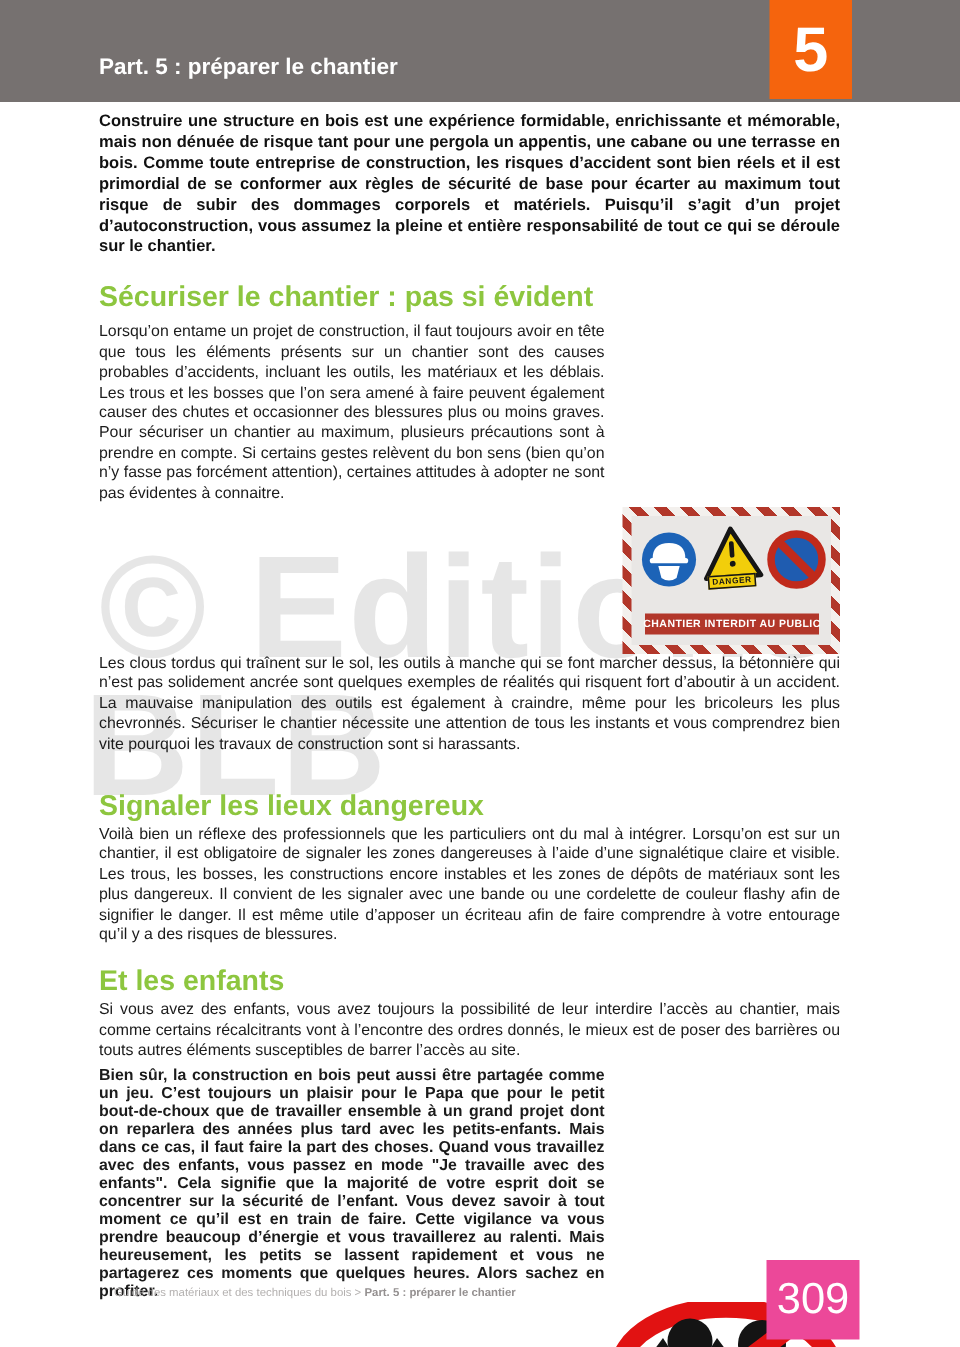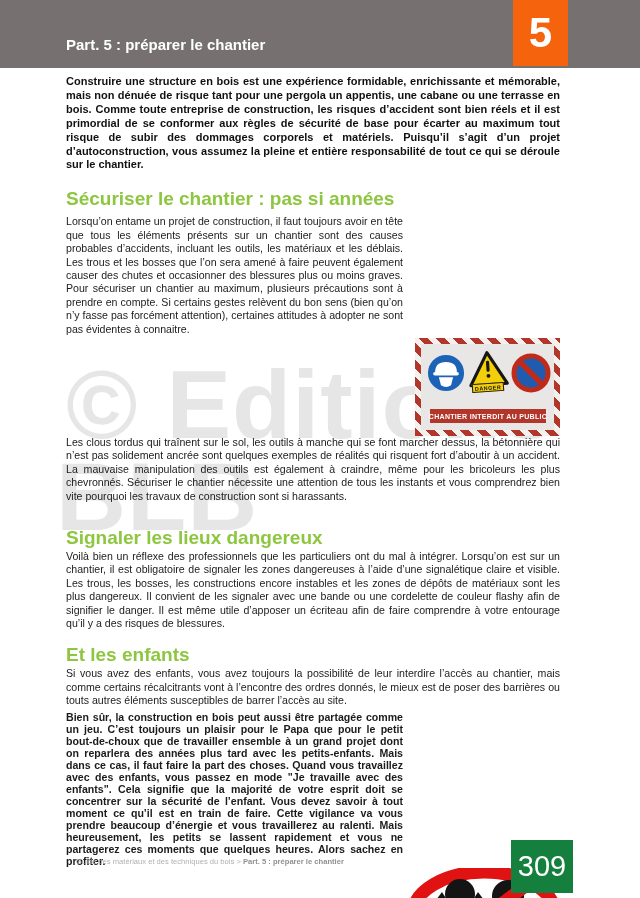--- a/index.html
+++ b/index.html
@@ -78,21 +78,21 @@
     white-space:nowrap; letter-spacing:0.3px;
   }
 
   .kids-sign { margin-left:auto; margin-top:1px; flex-shrink:0; }
 
   
   .footer-crumb { position:absolute; left:76px; top:857px; font-size:7.6px; color:#B3B0AF; z-index:1; }
   .footer-crumb .crumb-bold { color:#949090; font-weight:bold; }
   .page-num {
     position:absolute; left:511px; top:840px; width:62px; height:53px;
-    background:#15803d; color:#fff; font-size:29px;
+    background:#ec4899; color:#fff; font-size:29px;
     display:flex; align-items:center; justify-content:center; z-index:1;
   }
 </style>
 </head>
 <body>
 
 <div class="page">
 
   <div class="watermark wm1">© Editions</div>
   <div class="watermark wm2">BLB</div>
@@ -100,21 +100,21 @@
   <div class="topbar">
     <div class="topbar-title">Part. 5 : préparer le chantier</div>
     <div class="part-num-box">5</div>
   </div>
 
   <div class="content">
 
 
     <p class="intro">Construire une structure en bois est une expérience formidable, enrichissante et mémorable, mais non dénuée de risque tant pour une pergola un appentis, une cabane ou une terrasse en bois. Comme toute entreprise de construction, les risques d’accident sont bien réels et il est primordial de se conformer aux règles de sécurité de base pour écarter au maximum tout risque de subir des dommages corporels et matériels. Puisqu’il s’agit d’un projet d’autoconstruction, vous assumez la pleine et entière responsabilité de tout ce qui se déroule sur le chantier.</p>
 
-    <h2 class="s1">Sécuriser le chantier : pas si années</h2>
+    <h2 class="s1">Sécuriser le chantier : pas si évident</h2>
 
     <div class="row row1">
       <p class="body col-text">Lorsqu’on entame un projet de construction, il faut toujours avoir en tête que tous les éléments présents sur un chantier sont des causes probables d’accidents, incluant les outils, les matériaux et les déblais. Les trous et les bosses que l’on sera amené à faire peuvent également causer des chutes et occasionner des blessures plus ou moins graves. Pour sécuriser un chantier au maximum, plusieurs précautions sont à prendre en compte. Si certains gestes relèvent du bon sens (bien qu’on n’y fasse pas forcément attention), certaines attitudes à adopter ne sont pas évidentes à connaitre.</p>
 
       <div class="sign-panel">
         <div class="sign-inner"></div>
 
         <svg class="sign-icon helmet-pos" width="38" height="38" viewBox="0 0 40 40">
           <circle cx="20" cy="20" r="19" fill="#1C63B7"></circle>
           <path d="M8.5 19.5 Q8.5 8.5 20 8.5 Q31.5 8.5 31.5 19.5 Z" fill="#ffffff"></path>

